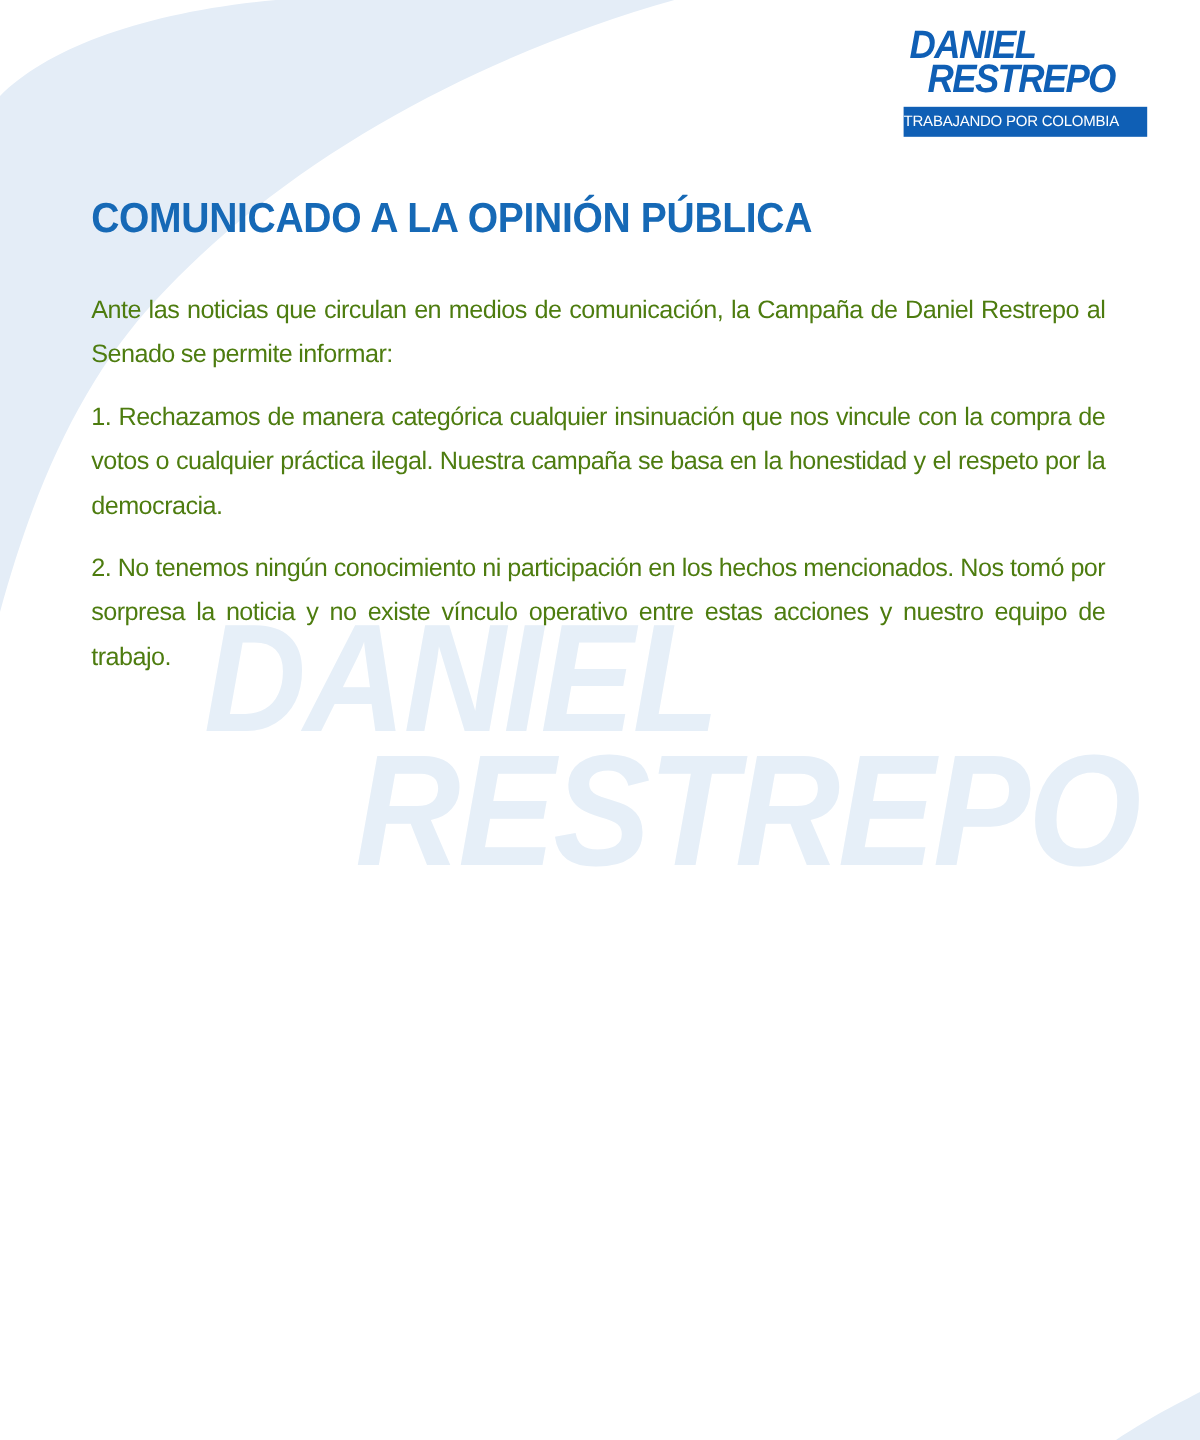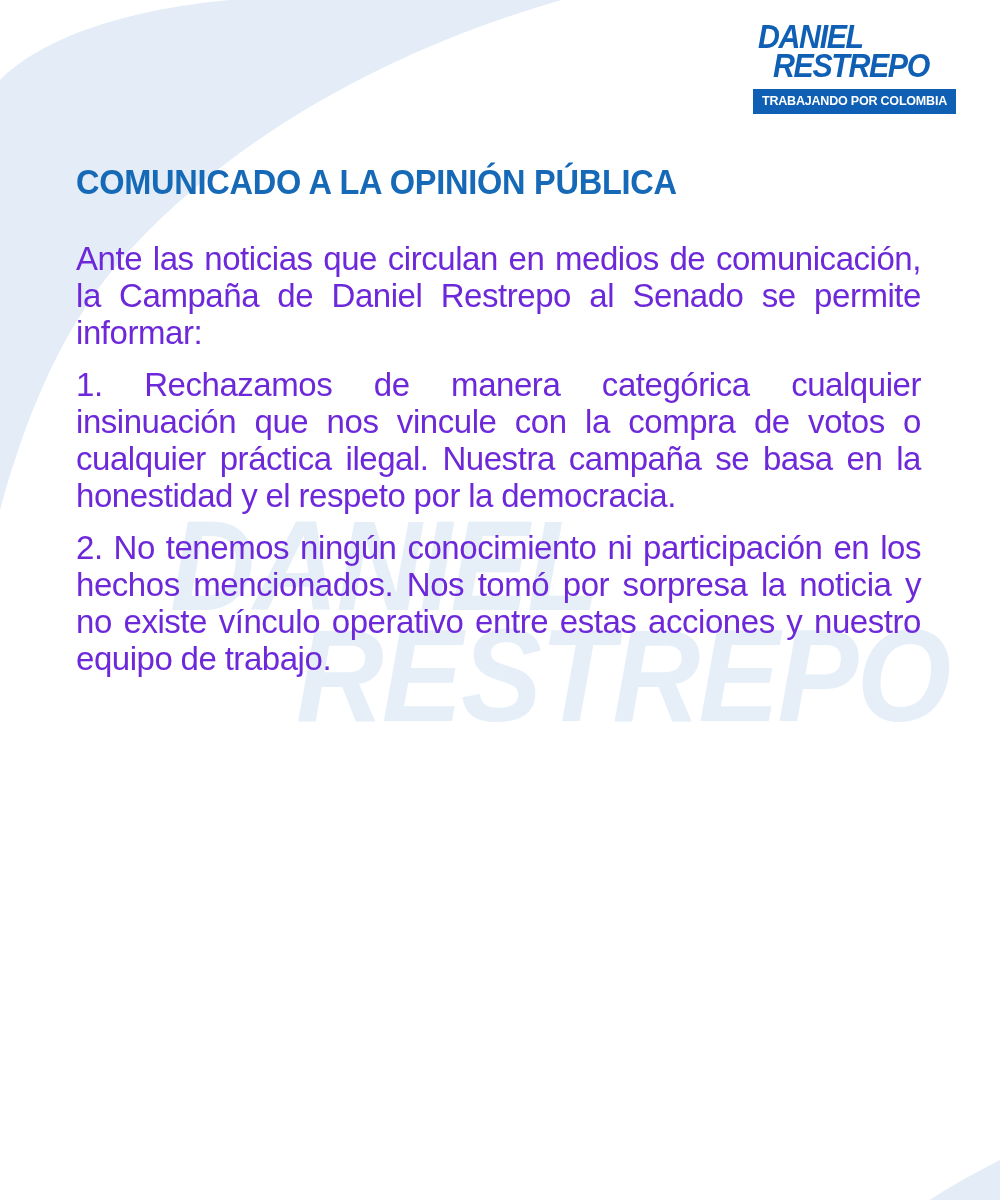--- a/index.html
+++ b/index.html
@@ -34,24 +34,23 @@
       transform: scaleX(0.92);
       transform-origin: left top;
       white-space: nowrap;
     }
     .logo-name.first { margin-left: 5px; }
     .logo-name.second { margin-left: 20px; }
     .logo-tagline {
       margin-top: 9px;
       background: #0f5fb5;
       color: #ffffff;
-      font-weight: bold;
+      font-weight: normal;
       font-size: 12.5px;
       height: 25px; line-height: 25px;
-      text-align: center;
       letter-spacing: -0.2px;
       white-space: nowrap;
       overflow: hidden;
     }
 
     .content {
       position: absolute; z-index: 2;
       left: 76px; top: 160px; width: 845px;
     }
     .title {
@@ -59,22 +58,22 @@
       font-weight: bold;
       color: #1669b6;
       font-size: 35px; line-height: 44px;
       letter-spacing: -0.3px;
       transform: scaleX(0.93);
       transform-origin: left top;
       white-space: nowrap;
     }
     .para {
       font-family: "Liberation Sans", sans-serif;
-      color: #6d28d9;
-      font-size: 33px;
+      color: #4d7c0f;
+      font-size: 21px;
       line-height: 37px;
       text-align: justify;
       text-align-last: left;
       letter-spacing: -0.45px;
       word-spacing: -0.5px;
     }
     .p-intro { margin-top: 36px; }
     .p-gap { margin-top: 15px; }
   </style>
 </head>

